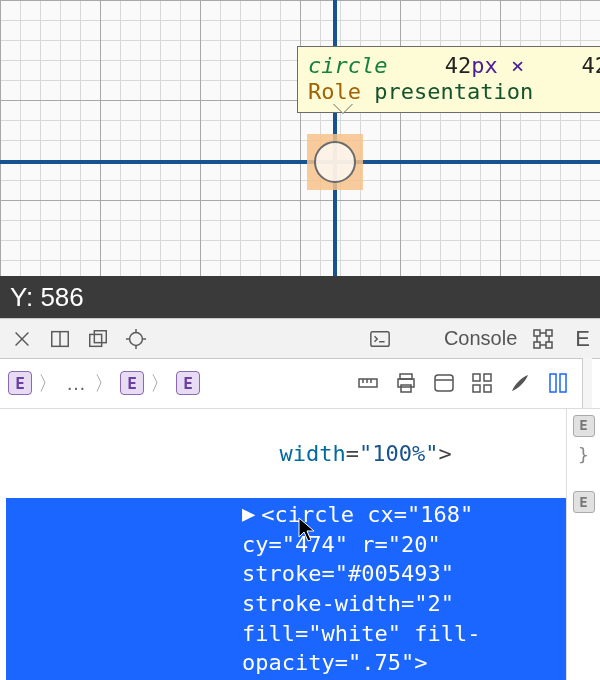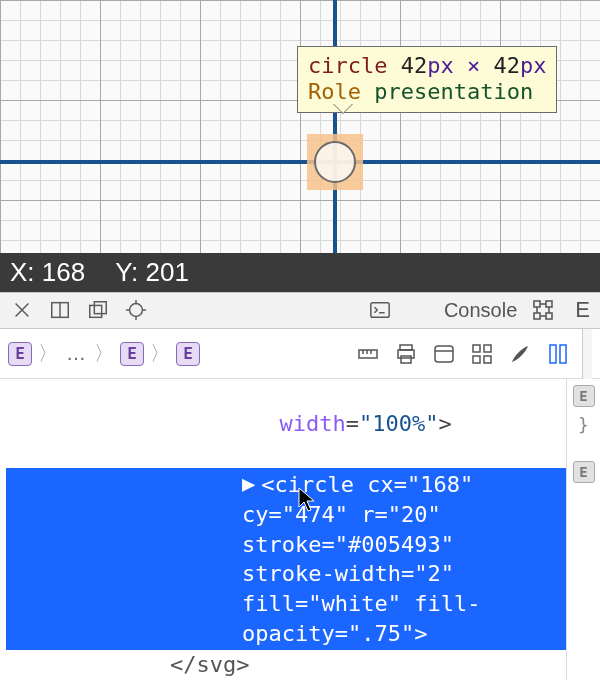--- a/index.html
+++ b/index.html
@@ -45,22 +45,22 @@
     white-space: nowrap;
   }
   .tooltip::after {
     content:""; position:absolute; left:36px; bottom:-10px;
     border:9px solid transparent; border-top-color:#fdfcd7;
   }
   .tooltip::before {
     content:""; position:absolute; left:35px; bottom:-12px;
     border:10px solid transparent; border-top-color:#6b6b6b;
   }
-  .tt-tag { color: #7f1d1d; }
-  .tt-dim-num { color: #222; }
+  .tt-tag { color: #15803d; font-style: italic; }
+  .tt-dim-num { color: #222; margin-left: 44px; }
   .tt-dim-unit { color: #4c1d95; }
   .tt-role-lbl { color: #a16207; }
   .tt-role-val { color: #14532d; }
 
   
   .coord-bar {
     width: 600px; height: 46px; background: #3a3a3a; color: #fff;
     font-size: 26px; display: flex; align-items: center; padding-left: 10px; gap: 30px;
     font-family: Helvetica, Arial, sans-serif;
   }
@@ -100,21 +100,21 @@
     width: 10px; height: 50px; border-left: 1px solid #ccc; background: #f5f5f5;
   }
 
   
   .code-area {
     flex: 1; display: flex; width: 600px; position: relative;
     font-family: "Menlo","Consolas",monospace; font-size: 22px; line-height: 1.35;
   }
   .code-main { flex: 1; padding: 0; position: relative; }
   .code-main .line { padding: 0 6px 0 200px; white-space: pre; }
-  .attr-name { color: #8b5cf6; }
+  .attr-name { color: #0369a1; }
   .attr-eq { color: #444; }
   .attr-val { color: #19538f; }
   .tag-punc { color: #444; }
 
   .sel-block {
     background: #1a66ff; color: #fff; margin-left: 6px; padding: 2px 0 2px 18px;
   }
   .sel-block .row { padding-left: 218px; }
   .sel-block .last { padding-left: 218px; }
   .sel-block .expander { display:inline-block; transform: translateY(-1px); margin-right: 6px; }
@@ -155,28 +155,23 @@
     <span class="tt-dim-num">42</span><span class="tt-dim-unit">px</span>
     <br>
     <span class="tt-role-lbl">Role</span>
     <span> </span>
     <span class="tt-role-val">presentation</span>
   </div>
 </div>
 
 <div class="coord-bar">
   <span>
-    <span>X:</span>
-    <span> </span>
-    <span>168</span>
-  </span>
-  <span>
     <span>Y:</span>
     <span> </span>
-    <span>201</span>
+    <span>586</span>
   </span>
 </div>
 
 <div class="toolbar1">
   <div class="tb-icon">
     <svg viewBox="0 0 24 24">
         <path d="M5 5 L19 19 M19 5 L5 19"></path>
       </svg>
   </div>
   <div class="tb-icon">
@@ -286,21 +281,20 @@
 
     <div class="sel-block">
       <div class="row"><span class="expander">▶</span><span>&lt;circle cx="168"</span></div>
       <div class="row">cy="474"  r="20"</div>
       <div class="row">stroke="#005493"</div>
       <div class="row">stroke-width="2"</div>
       <div class="row">fill="white" fill-</div>
       <div class="row">opacity=".75"&gt;</div>
     </div>
 
-    <div class="line" style="padding-left:170px;color:#555">&lt;/svg&gt;</div>
 
     <div class="cursor">
       <svg viewBox="0 0 20 26">
           <path d="M1 1 L1 20 L6 15 L10 24 L13 23 L9 14 L16 14 Z" fill="#000" stroke="#fff" stroke-width="1"></path>
         </svg>
     </div>
   </div>
 
   <div class="code-side">
     <div class="side-chip">E</div>

